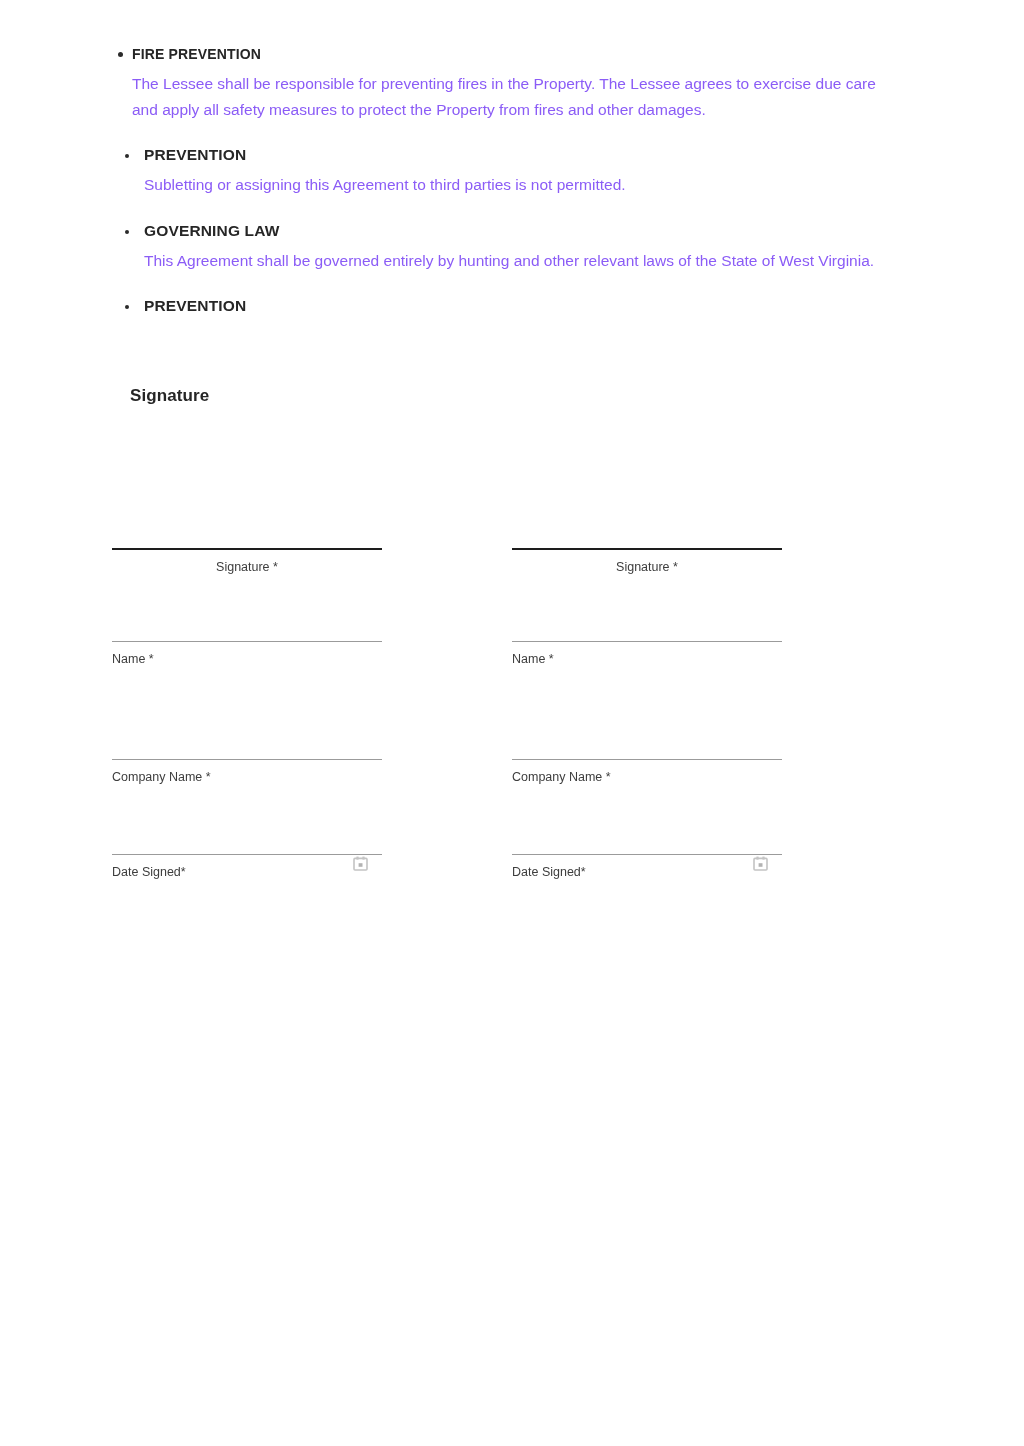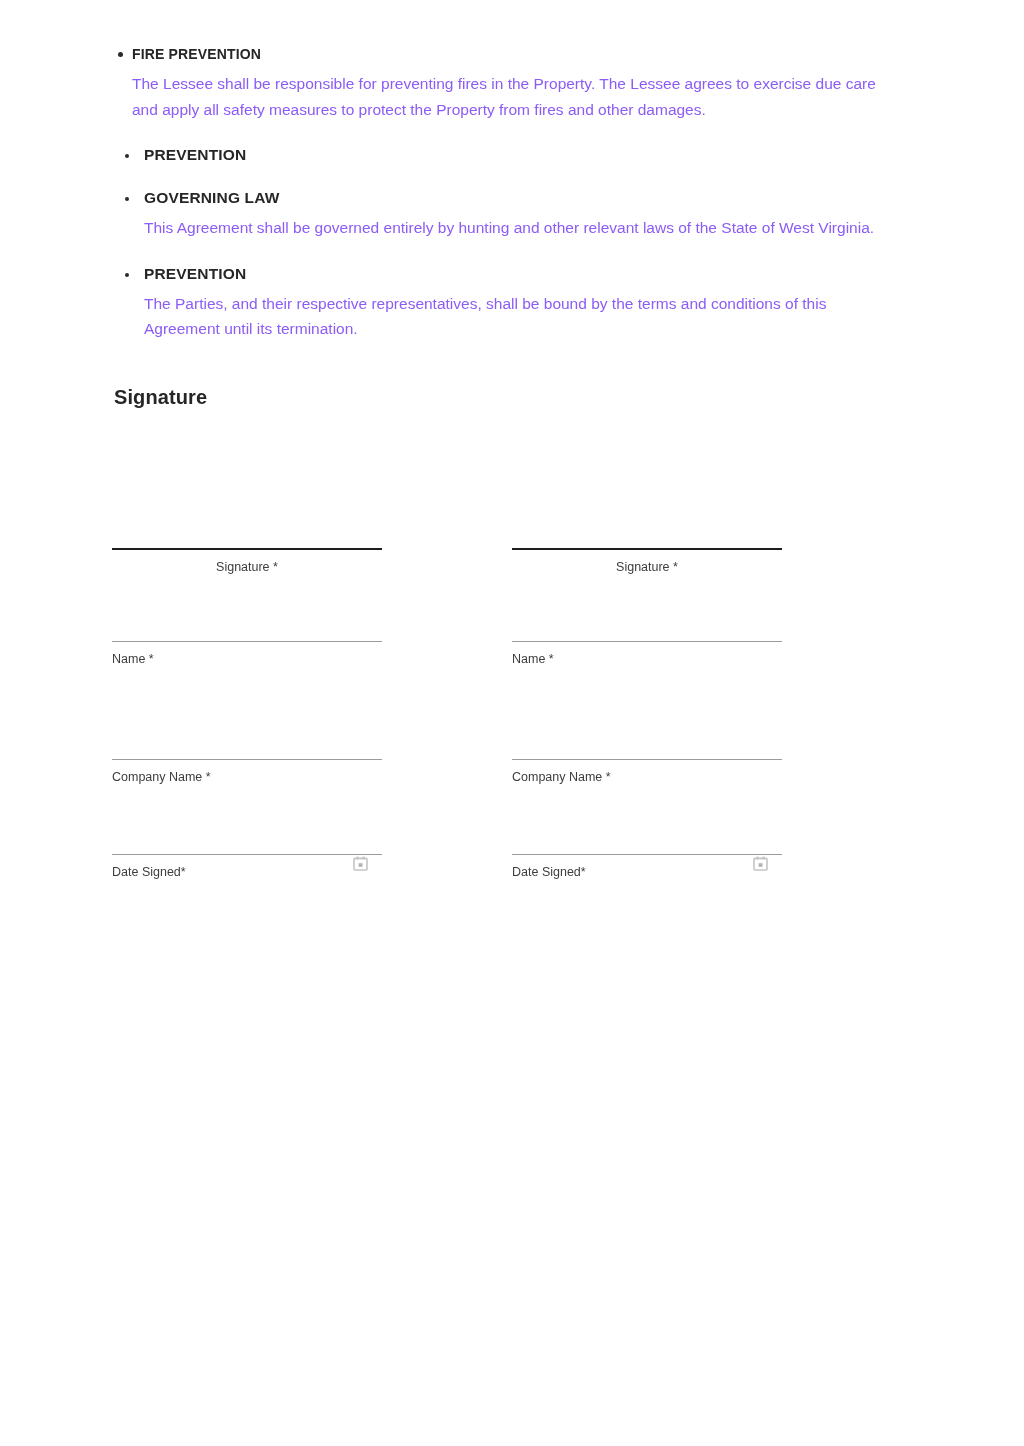--- a/index.html
+++ b/index.html
@@ -71,23 +71,23 @@
     font-size: 15.5px;
     line-height: 25.5px;
     color: #8b5cf6;
     margin: 0;
     max-width: 760px;
   }
 
   
   .signature-heading {
     position: absolute;
-    left: 114px;
+    left: 130px;
     top: 386px;
-    font-size: 20px;
+    font-size: 17px;
     font-weight: bold;
     color: #262626;
     letter-spacing: 0.1px;
   }
 
   
   .sig-form {
     position: absolute;
     left: 112px;
     top: 420px;
@@ -168,32 +168,32 @@
 
     <li class="clause first">
       <span class="bullet"></span>
       <p class="clause-title">FIRE PREVENTION</p>
       <p class="clause-body">The Lessee shall be responsible for preventing fires in the Property. The Lessee agrees to exercise due care and apply all safety measures to protect the Property from fires and other damages.</p>
     </li>
 
     <li class="clause">
       <span class="bullet"></span>
       <p class="clause-title">PREVENTION</p>
+      <p class="clause-body">Subletting or assigning this Agreement to third parties is not permitted.</p>
     </li>
 
     <li class="clause">
       <span class="bullet"></span>
       <p class="clause-title">GOVERNING LAW</p>
       <p class="clause-body">This Agreement shall be governed entirely by hunting and other relevant laws of the State of West Virginia.</p>
     </li>
 
     <li class="clause">
       <span class="bullet"></span>
       <p class="clause-title">PREVENTION</p>
-      <p class="clause-body">The Parties, and their respective representatives, shall be bound by the terms and conditions of this Agreement until its termination.</p>
     </li>
 
   </ul>
 
   <div class="signature-heading">Signature</div>
 
   <div class="sig-form">
     <div class="sig-columns">
 
       <div class="sig-col">

